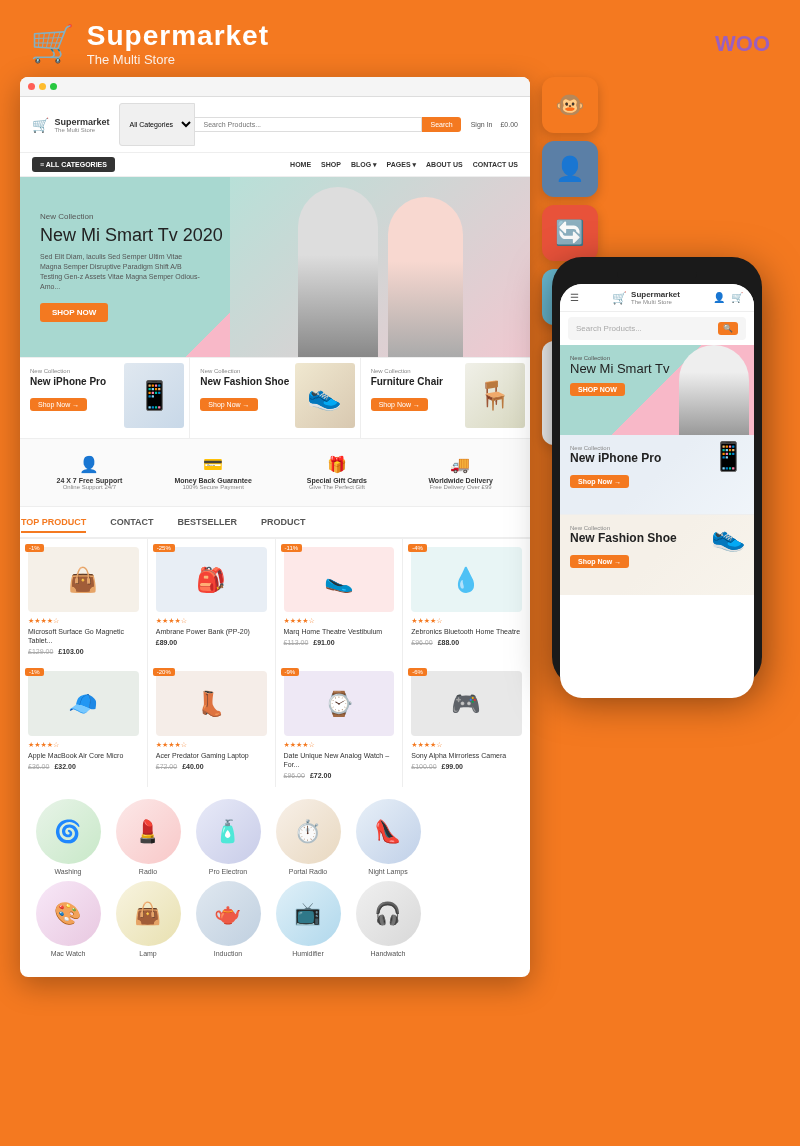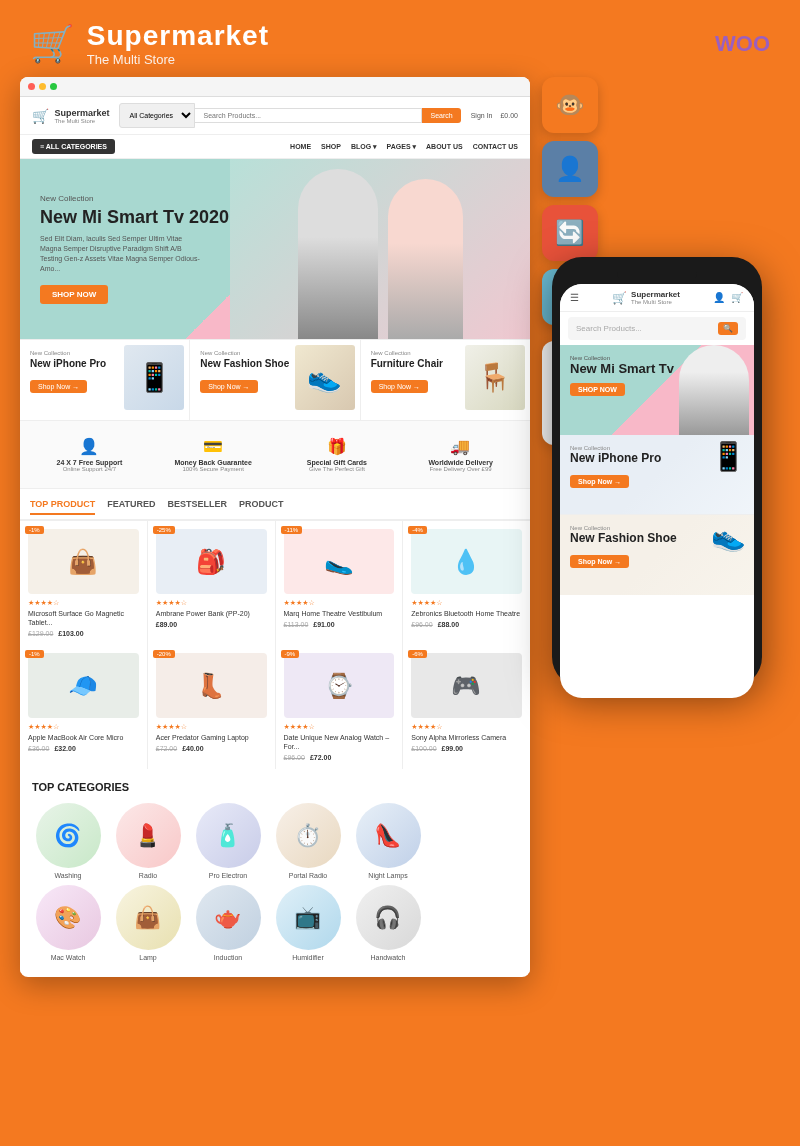--- a/index.html
+++ b/index.html
@@ -111,21 +111,21 @@
     .search-bar-sm {
       display: flex;
       align-items: center;
       flex: 1;
       margin: 0 10px;
     }
     .search-select-sm {
       background: #f0f0f0;
       border: 1px solid #ddd;
       font-size: 7px;
-      padding: 7px 5px;
+      padding: 16px 5px;
       border-radius: 3px 0 0 3px;
     }
     .search-input-sm {
       border: 1px solid #ddd;
       border-left: none;
       font-size: 7px;
       padding: 3px 8px;
       flex: 1;
     }
     .search-btn-sm {
@@ -187,21 +187,21 @@
       padding: 20px;
       z-index: 2;
     }
     .hero-tag {
       font-size: 8px;
       color: #555;
       margin-bottom: 4px;
     }
     .hero-title {
       font-size: 18px;
-      font-weight: 700;
+      font-weight: 400;
       color: #222;
       line-height: 1.2;
       margin-bottom: 6px;
     }
     .hero-desc {
       font-size: 7px;
       color: #555;
       max-width: 160px;
       line-height: 1.4;
       margin-bottom: 10px;
@@ -311,23 +311,23 @@
       flex: 1;
       text-align: center;
       padding: 6px;
     }
     .trust-icon { font-size: 16px; margin-bottom: 3px; }
     .trust-title { font-size: 7px; font-weight: 700; color: #333; }
     .trust-sub { font-size: 6px; color: #888; }
 
     
     .product-tabs {
-      padding: 10px 10px 4px;
-      display: flex;
-      gap: 12px;
+      padding: 10px 1px 4px;
+      display: flex;
+      gap: 24px;
       border-bottom: 2px solid #eee;
     }
     .product-tab {
       font-size: 9px;
       font-weight: 700;
       color: #555;
       padding-bottom: 4px;
     }
     .product-tab.active {
       color: #f47920;
@@ -500,21 +500,21 @@
     .mobile-search-btn { background: #f47920; color: white; border-radius: 3px; padding: 2px 5px; font-size: 8px; }
 
     .mobile-hero {
       height: 90px;
       background: linear-gradient(135deg, #a8d8d0 50%, #f8b8c8 50%);
       position: relative;
       overflow: hidden;
       padding: 10px;
     }
     .mobile-hero-tag { font-size: 6px; color: #555; }
-    .mobile-hero-title { font-size: 13px; font-weight: 700; color: #222; line-height: 1.2; }
+    .mobile-hero-title { font-size: 13px; font-weight: 400; color: #222; line-height: 1.2; }
     .mobile-hero-btn {
       background: #f47920;
       color: white;
       font-size: 7px;
       padding: 3px 8px;
       border-radius: 3px;
       display: inline-block;
       margin-top: 6px;
       font-weight: 600;
     }
@@ -684,21 +684,21 @@
       </div>
       <div class="trust-badge">
         <div class="trust-icon">🚚</div>
         <div class="trust-title">Worldwide Delivery</div>
         <div class="trust-sub">Free Delivery Over £99</div>
       </div>
     </div>
 
     <div class="product-tabs">
       <div class="product-tab active">TOP PRODUCT</div>
-      <div class="product-tab">FEATURED</div>
+      <div class="product-tab">CONTACT</div>
       <div class="product-tab">BESTSELLER</div>
       <div class="product-tab">PRODUCT</div>
     </div>
 
     <div class="product-grid">
       <div class="product-card">
         <div class="product-badge">-1%</div>
         <div class="product-img prod-bag">👜</div>
         <div class="product-stars">★★★★☆</div>
         <div class="product-name">Microsoft Surface Go Magnetic Tablet...</div>
@@ -775,21 +775,20 @@
         <div class="product-stars">★★★★☆</div>
         <div class="product-name">Sony Alpha Mirrorless Camera</div>
         <div class="product-prices">
           <span class="price-old">£100.00</span>
           <span class="price-new">£99.00</span>
         </div>
       </div>
     </div>
 
     <div class="top-categories">
-      <div class="section-title">TOP CATEGORIES</div>
       <div class="category-grid">
         <div class="category-item">
           <div class="category-img cat-washing">🌀</div>
           <div class="category-name">Washing</div>
         </div>
         <div class="category-item">
           <div class="category-img cat-radio">💄</div>
           <div class="category-name">Radio</div>
         </div>
         <div class="category-item">

